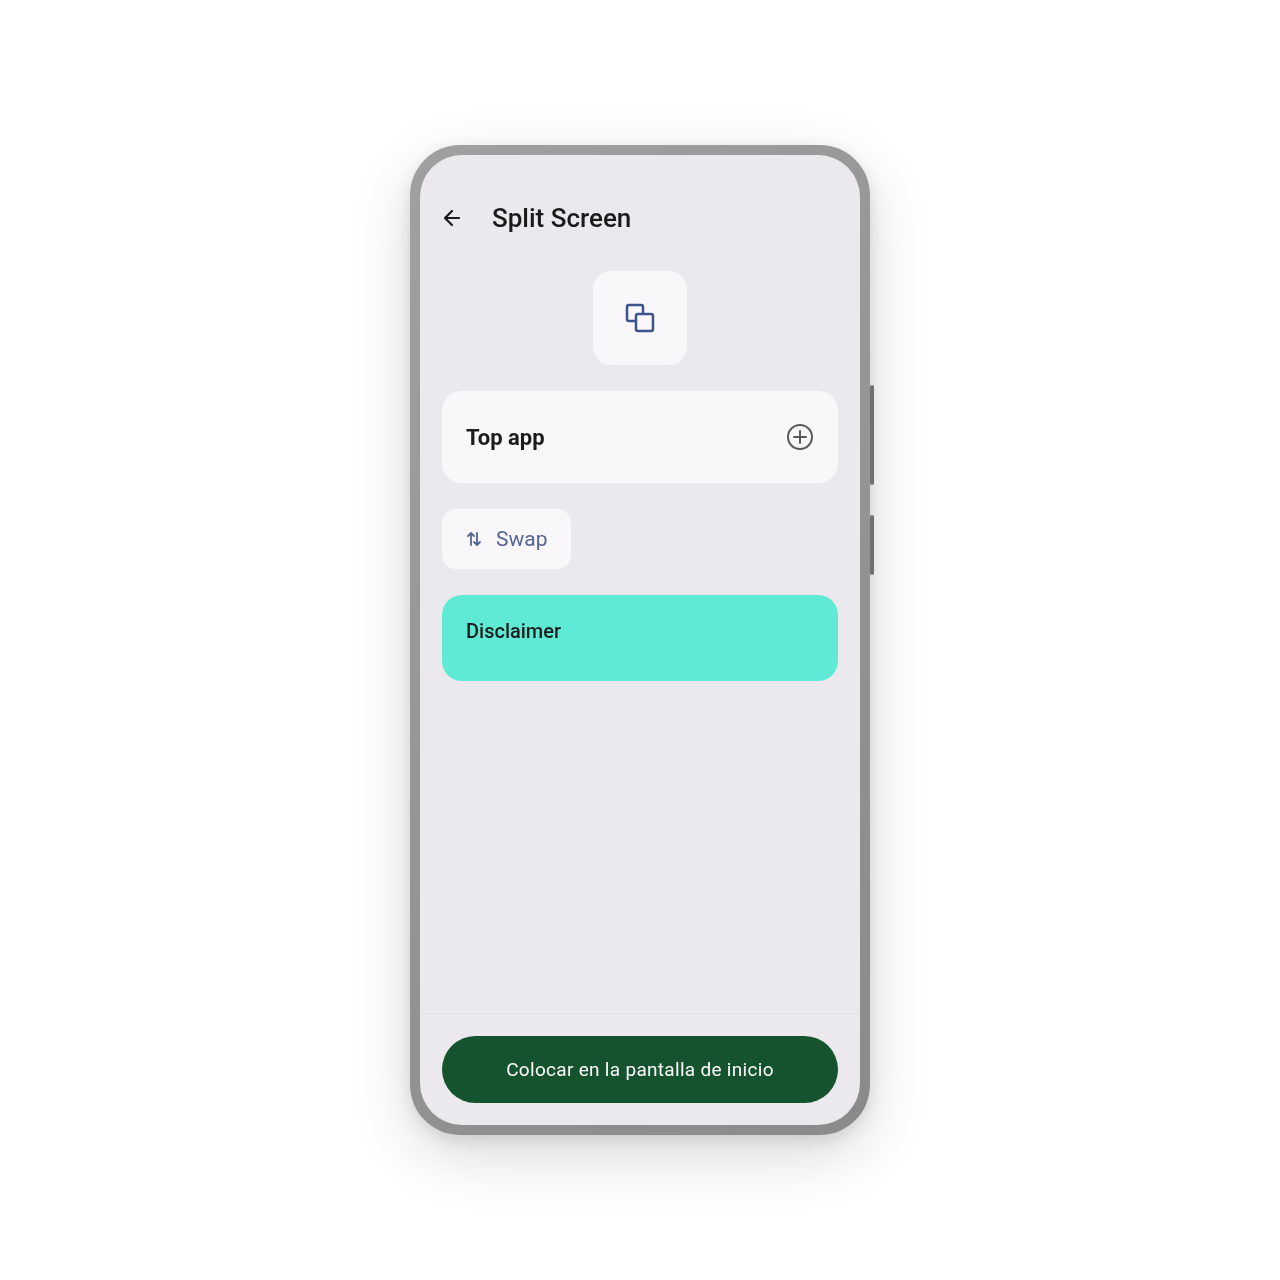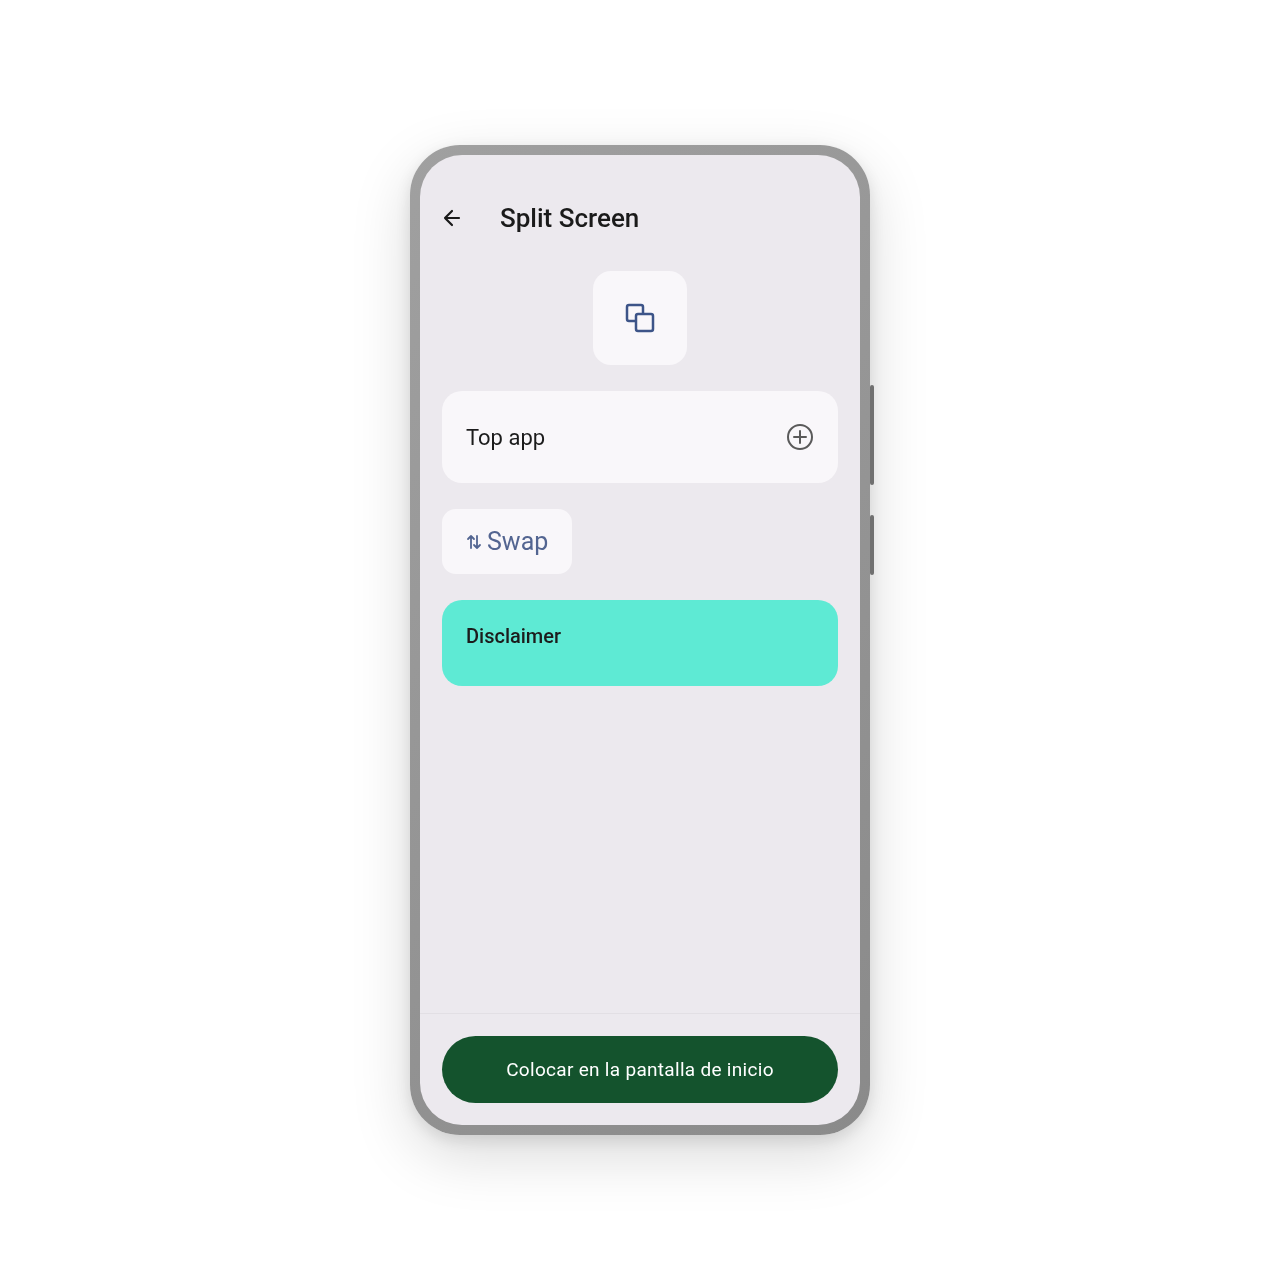--- a/index.html
+++ b/index.html
@@ -66,21 +66,20 @@
       height: 24px;
       display: flex;
       align-items: center;
       justify-content: center;
       cursor: pointer;
     }
     .title {
       font-size: 26px;
       font-weight: 500;
       color: #1a1a1a;
-      margin-left: 8px;
     }
     .content {
       flex: 1;
       padding: 0 22px;
       overflow-y: auto;
     }
     .icon-card {
       width: 94px;
       height: 94px;
       background: #f9f7fa;
@@ -97,21 +96,21 @@
     }
     .app-row {
       display: flex;
       align-items: center;
       justify-content: space-between;
       padding: 22px 24px;
     }
     .app-label {
       font-size: 22px;
       color: #1c1c1c;
-      font-weight: 400;
+      font-weight: 700;
     }
     .add-btn {
       width: 28px;
       height: 28px;
       display: flex;
       align-items: center;
       justify-content: center;
       cursor: pointer;
     }
     .button-row {
@@ -119,23 +118,23 @@
       gap: 18px;
       margin-top: 26px;
     }
     .action-btn {
       background: #f9f7fa;
       border: none;
       border-radius: 14px;
       padding: 18px 24px;
       display: flex;
       align-items: center;
-      gap: 5px;
-      cursor: pointer;
-      font-size: 25px;
+      gap: 14px;
+      cursor: pointer;
+      font-size: 21px;
       color: #536591;
       font-family: inherit;
     }
     .disclaimer-card {
       background: #5eead4;
       border-radius: 20px;
       padding: 24px;
       margin-top: 26px;
     }
     .disclaimer-title {

